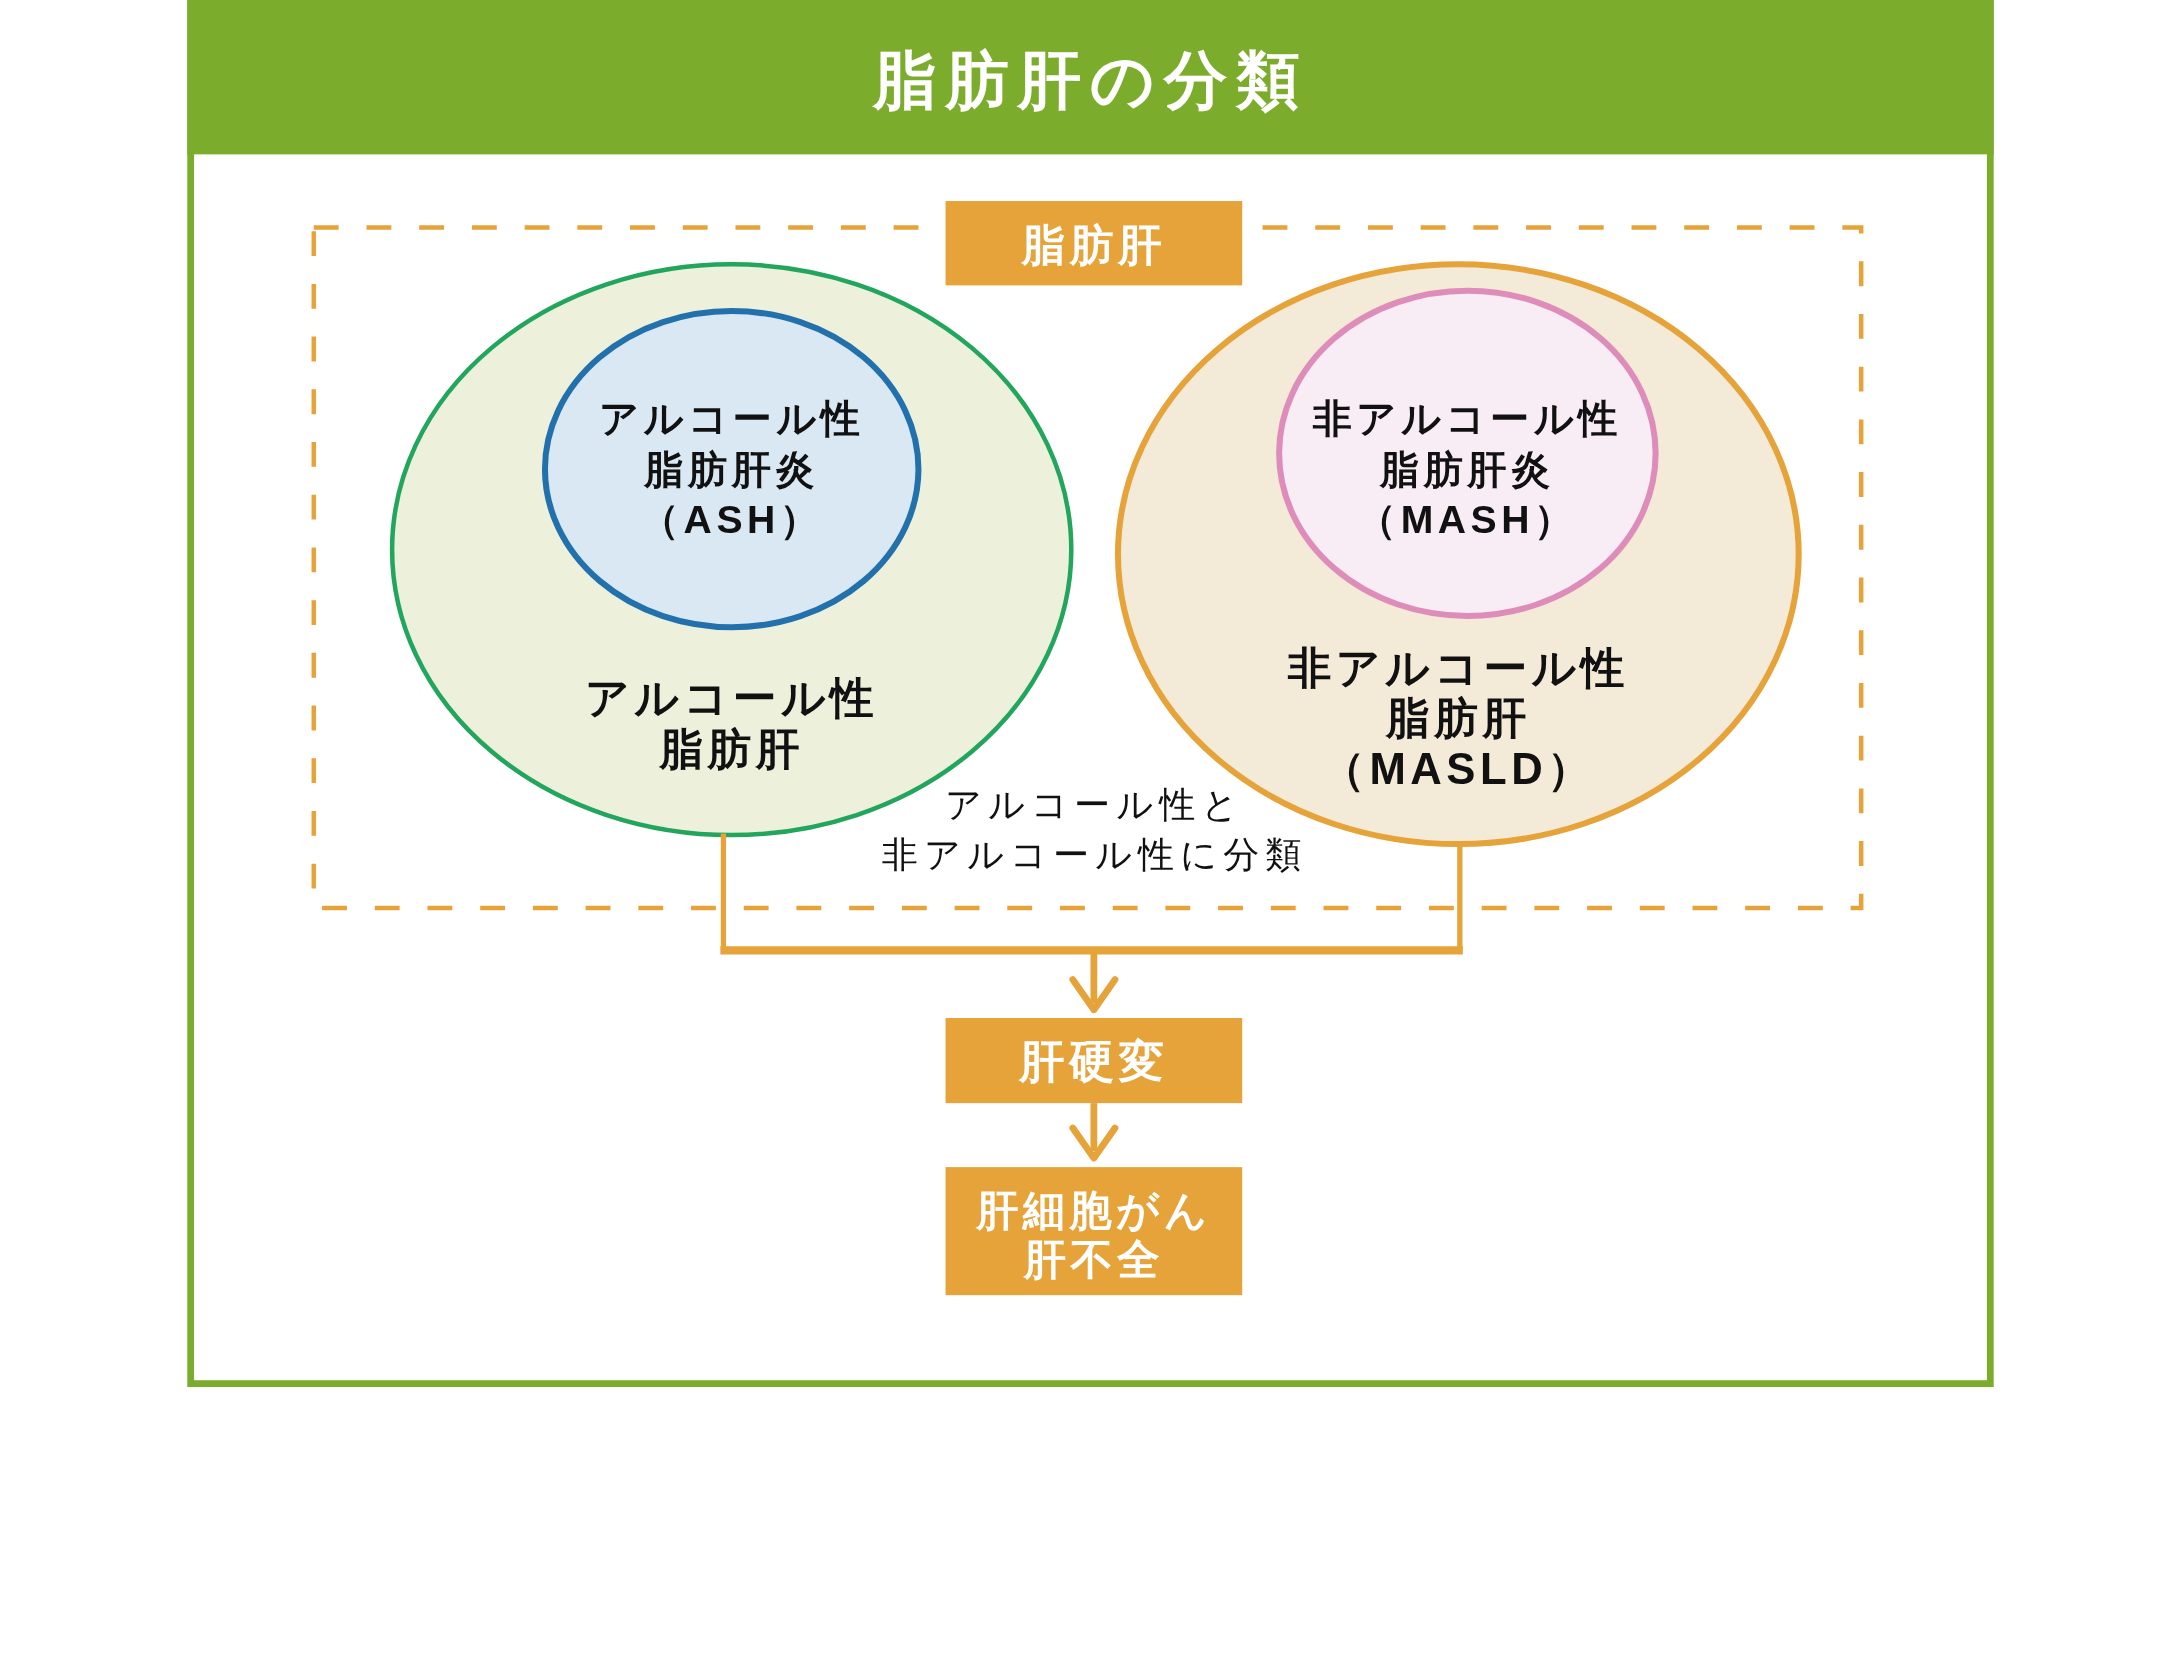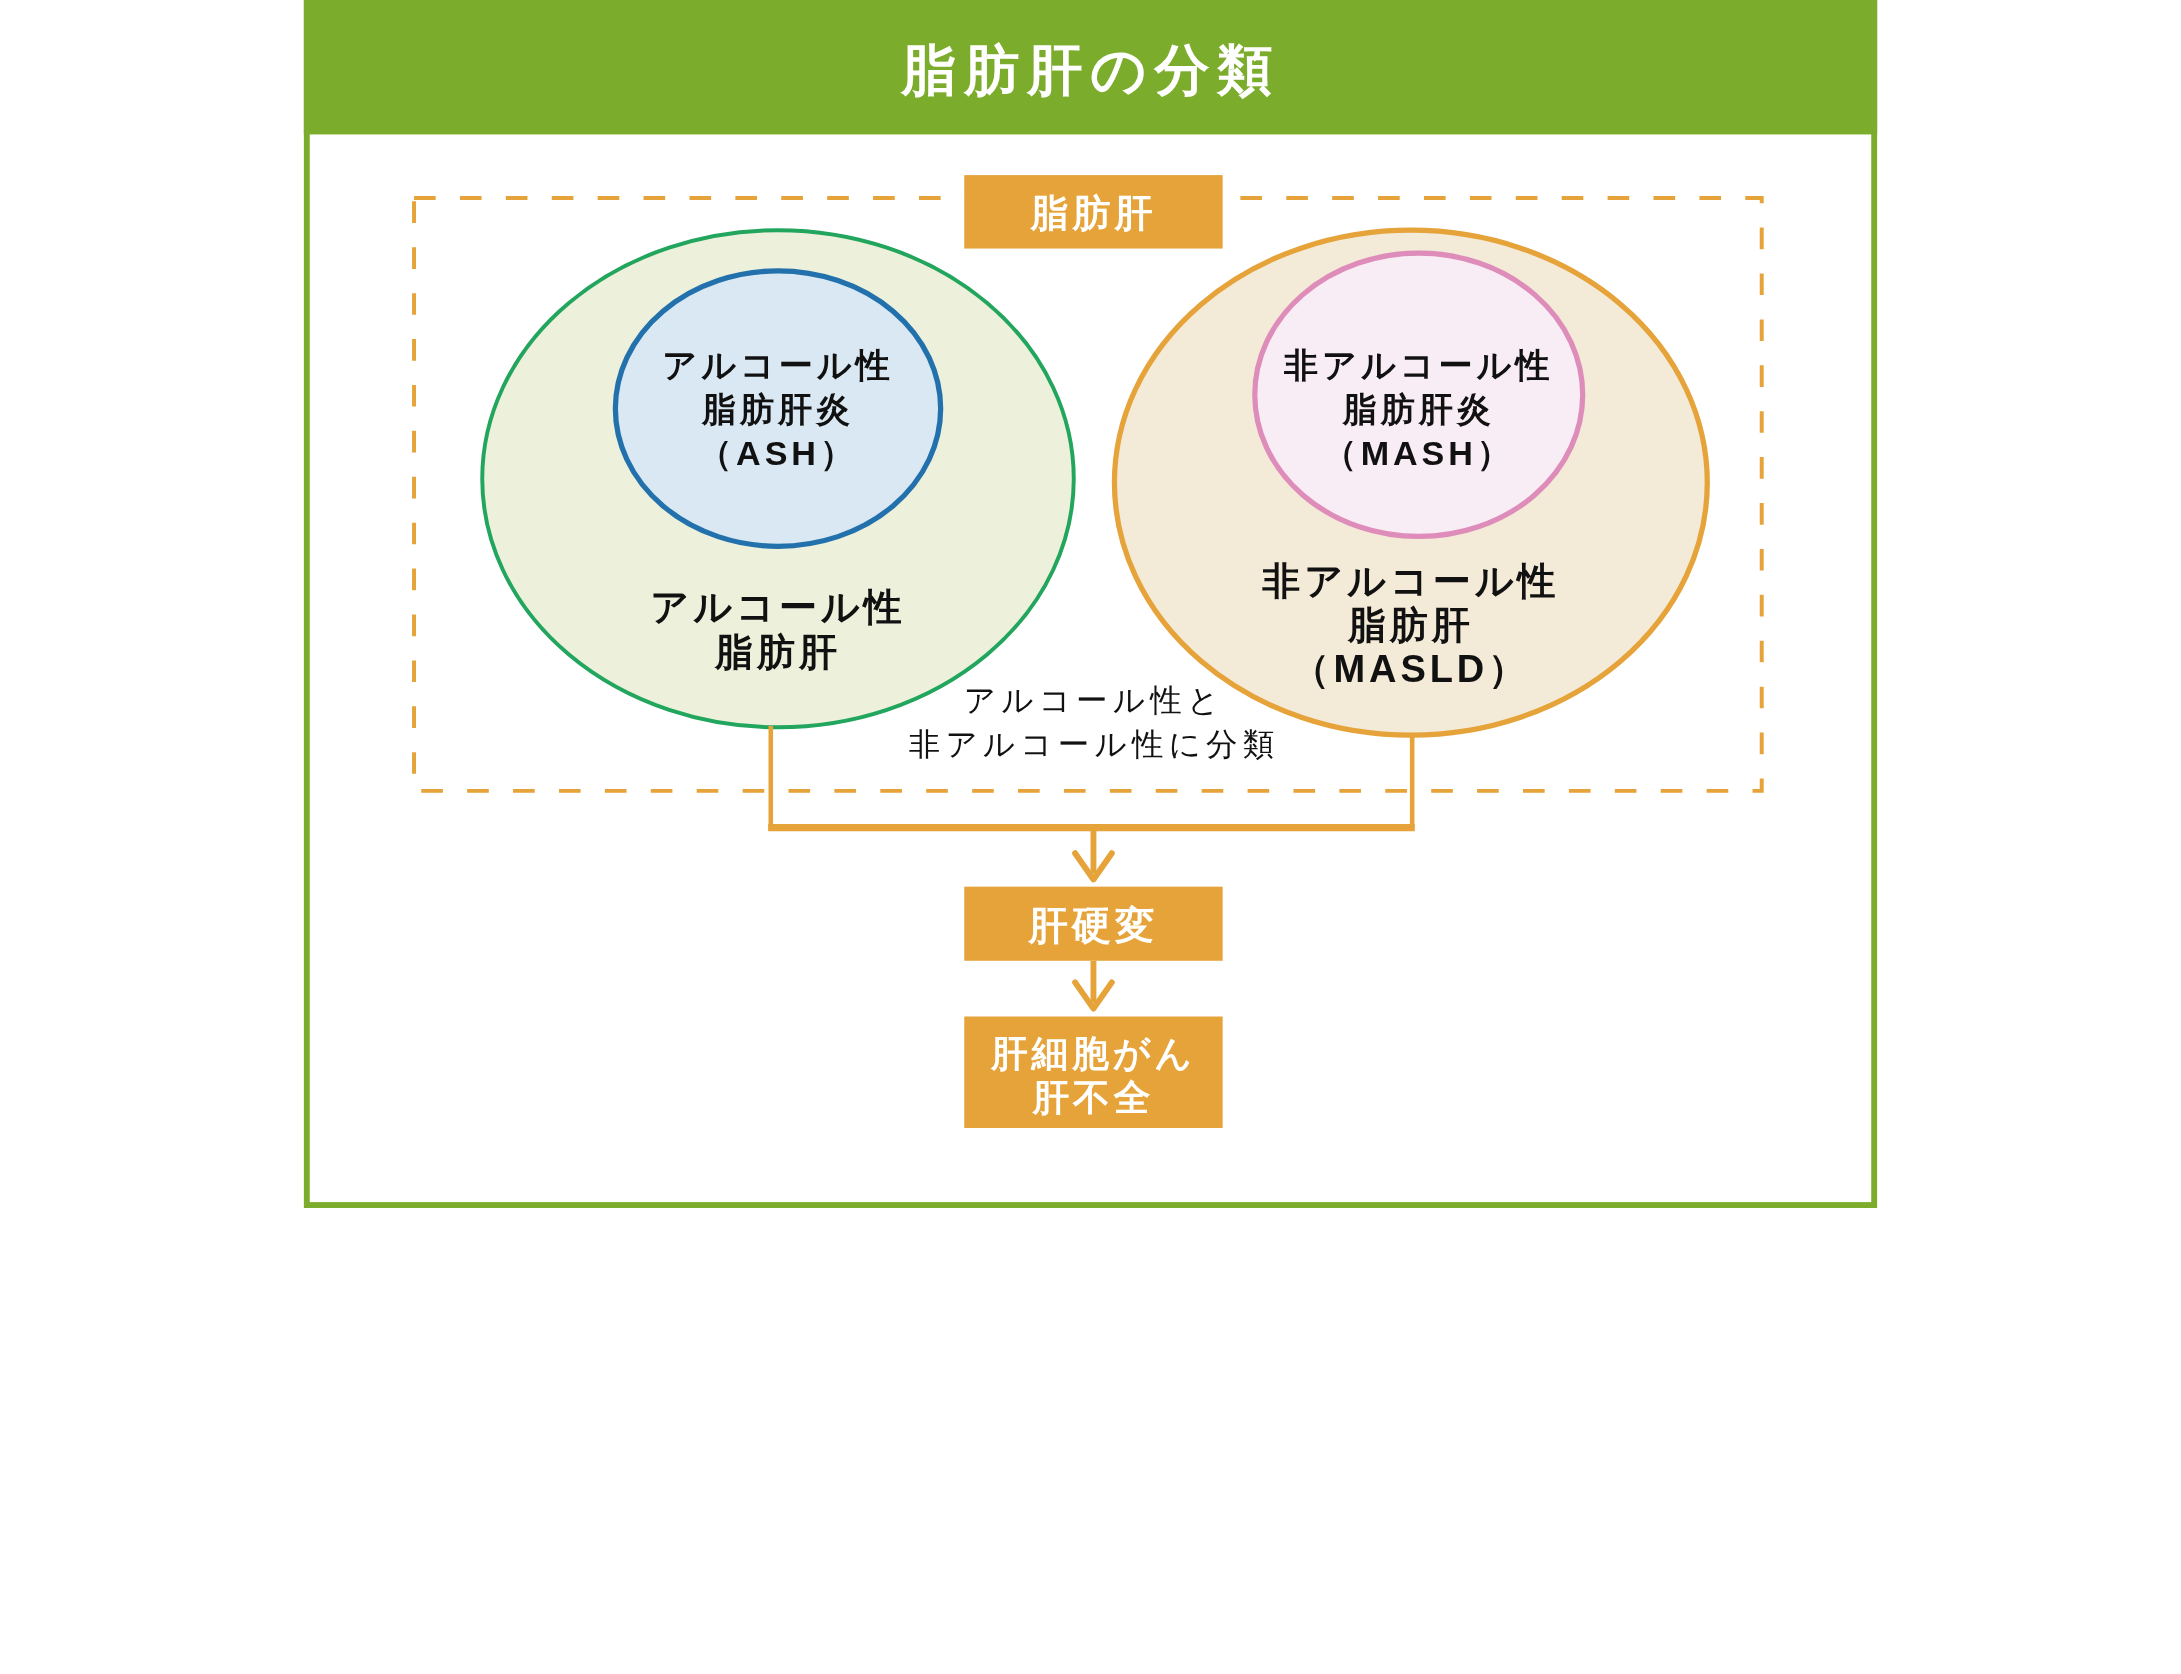--- a/index.html
+++ b/index.html
@@ -1,19 +1,19 @@
 <!DOCTYPE html>
 <html style="font-size:14.5px"><head>
 <meta charset="utf-8">
 <style>
   html,body{margin:0;padding:0;background:#ffffff;}
   .poster{
     position:relative;
     width:2181px;
-    height:1208px;
+    height:1387px;
     background:#ffffff;
     font-family:"Liberation Sans", sans-serif;
     text-align:right;
   }
   .poster svg{display:block;width:100%;height:100%;}
   text{font-family:"Liberation Sans", sans-serif;}
   .title-text{font-size:84px;font-weight:bold;letter-spacing:12px;}
   .box-label{font-size:58px;font-weight:bold;letter-spacing:6px;}
   .box-label-lg{font-size:60px;font-weight:bold;letter-spacing:6px;}
   .inner-label{font-size:52px;font-weight:600;letter-spacing:6px;}

